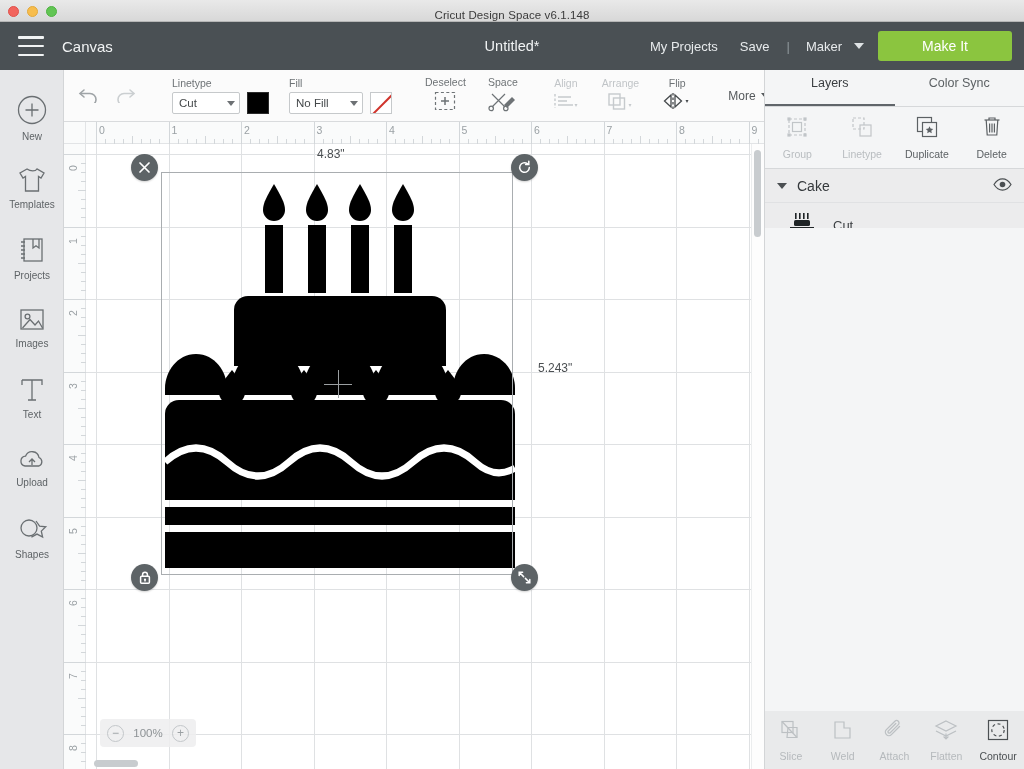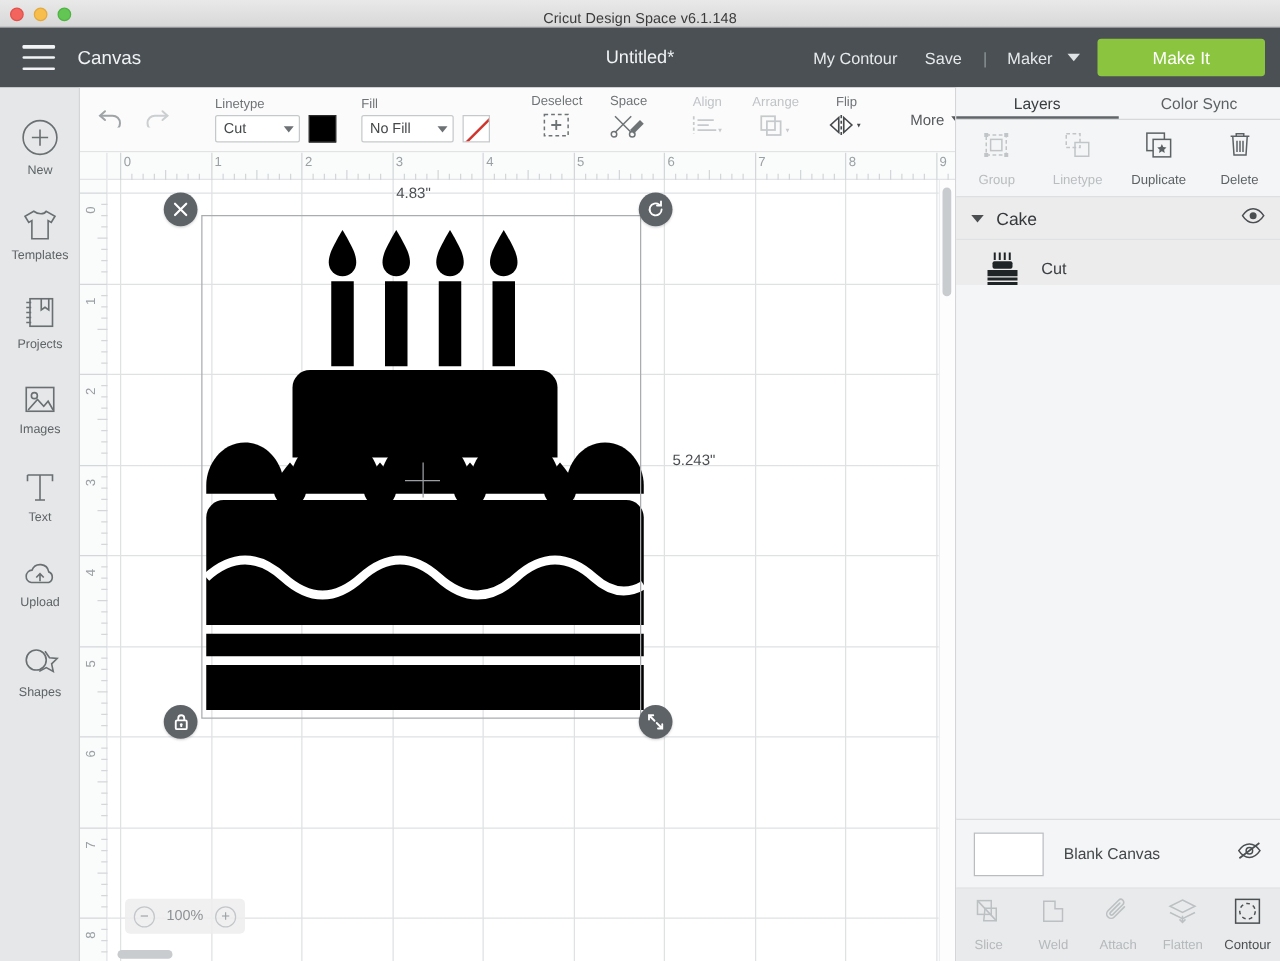--- a/index.html
+++ b/index.html
@@ -177,21 +177,21 @@
     background: #c8cccf; border-radius: 4px; z-index: 9; cursor: pointer;
   }
   .vtrack { position: absolute; right: 0; top: 22px; width: 13px; height: 625px;
             background: #fdfdfd; border-left: 1px solid #ebedee; z-index: 8; }
 
   
   .panel {
     position: absolute; top: 70px; left: 764px; width: 260px; height: 699px;
     background: #f4f5f6; border-left: 1px solid #d3d5d7;
   }
-  .tabs { display: flex; height: 26px; border-bottom: 1px solid #d6d8da; background: #f4f5f6; }
+  .tabs { display: flex; height: 37px; border-bottom: 1px solid #d6d8da; background: #f4f5f6; }
   .tab { flex: 1; text-align: center; font-size: 12.5px; color: #5c6164; line-height: 26px; cursor: pointer; }
   .tab.active { color: #3a3e41; border-bottom: 2px solid #60656a; }
   .ops { display: flex; height: 62px; border-bottom: 1px solid #d6d8da; background: #f4f5f6; }
   .op { flex: 1; display: flex; flex-direction: column; align-items: center; justify-content: center;
         gap: 5px; cursor: pointer; }
   .op .lbl { font-size: 10.5px; color: #5c6164; }
   .op.dim .lbl { color: #b9bdc0; }
   .layer-group {
     height: 34px; display: flex; align-items: center; padding: 0 12px;
     background: #ececed; border-bottom: 1px solid #e0e1e3;
@@ -241,21 +241,21 @@
 
   <div class="appbar">
     <div class="hamburger">
       <span></span>
         <span></span>
         <span></span>
     </div>
     <div class="canvas-label">Canvas</div>
     <div class="doc-title">Untitled*</div>
     <div class="appbar-right">
-      <span class="lnk">My Contour</span>
+      <span class="lnk">My Projects</span>
       <span class="lnk">Save</span>
       <span class="divider">|</span>
       <span class="machine">Maker</span>
       <span class="chev-down"></span>
       <button class="makeit">Make It</button>
     </div>
   </div>
 
   <div class="rail">
 
@@ -794,31 +794,20 @@
           <path d="M3 15 h24 v5 H3z"></path>
           <rect x="3" y="21" width="24" height="2.4"></rect>
           <rect x="3" y="24.6" width="24" height="3"></rect>
         </svg>
       </span>
       <span class="name">Cut</span>
     </div>
 
     <div class="panel-fill" style="position:absolute;left:0;top:158px;width:259px;bottom:115px;"></div>
 
-    <div class="canvas-row">
-      <span class="chip"></span>
-      <span class="name">Blank Canvas</span>
-      <span class="eye">
-        <svg width="21" height="15" viewBox="0 0 21 15" fill="none" stroke="#4b4f52" stroke-width="1.2">
-          <path d="M2 7.5 C5 3 8 2.1 10.5 2.1 S16 3 19 7.5 C16 12 13 12.9 10.5 12.9 S5 12 2 7.5Z"></path>
-          <circle cx="10.5" cy="7.5" r="2.6"></circle>
-          <path d="M2.5 13.6 L18.5 1.4" stroke-width="1.4"></path>
-        </svg>
-      </span>
-    </div>
 
     <div class="footer-ops">
       <div class="fop">
         <span>
           <svg width="24" height="22" viewBox="0 0 24 22" fill="none" stroke="#bcc0c3" stroke-width="1.2">
             <rect x="3" y="2.5" width="11" height="11"></rect>
             <path d="M9 8.5h9v10H8z"></path>
               <path d="M3 2.5 L18 18.5"></path>
           </svg>
         </span>

